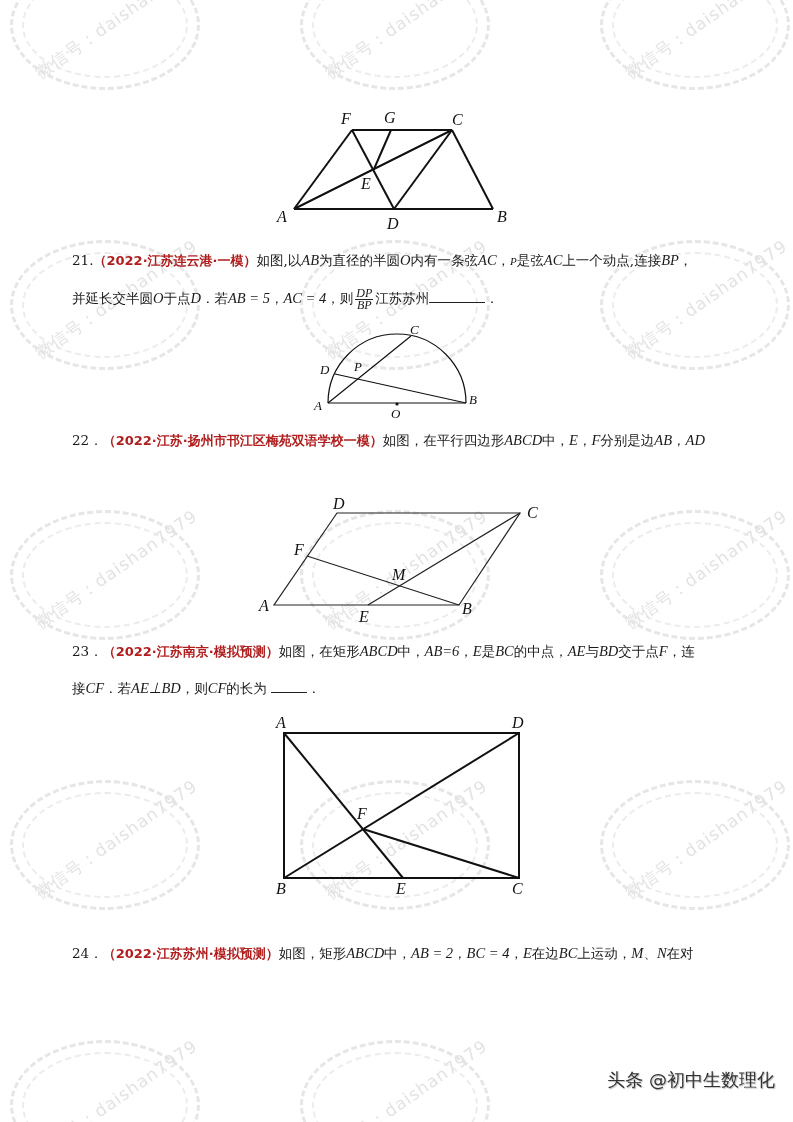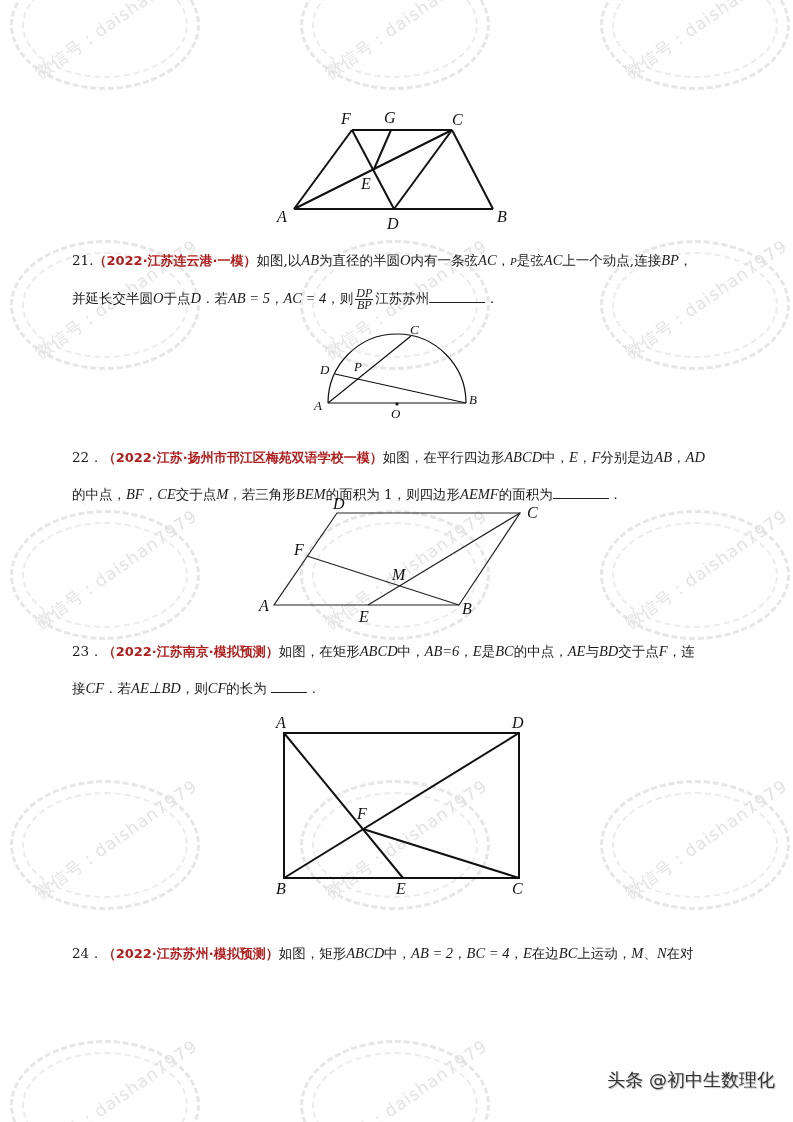--- a/index.html
+++ b/index.html
@@ -145,26 +145,23 @@
     </g>
     <circle cx="397" cy="404" r="1.6" fill="#111"></circle>
     <text x="314" y="410" font-size="13">A</text>
     <text x="469" y="404" font-size="13">B</text>
     <text x="410" y="334" font-size="13">C</text>
     <text x="320" y="374" font-size="13">D</text>
     <text x="354" y="371" font-size="13">P</text>
     <text x="391" y="418" font-size="13">O</text>
   </svg>
 
-  <div class="question" style="top:439px;">
+  <div class="question" style="top:422px;">
     <div>
       <span class="q-num">22．</span><span class="q-src">（2022·江苏·扬州市邗江区梅苑双语学校一模）</span><span>如图，在平行四边形</span><span class="it">ABCD</span><span>中，</span><span class="it">E</span><span>，</span><span class="it">F</span><span>分别是边</span><span class="it">AB</span><span>，</span><span class="it">AD</span>
-    </div>
-    <div>
-      <span>的中点，</span><span class="it">BF</span><span>，</span><span class="it">CE</span><span>交于点</span><span class="it">M</span><span>，若三角形</span><span class="it">BEM</span><span>的面积为 1，则四边形</span><span class="it">AEMF</span><span>的面积为</span><span class="blank" style="width:56px"></span><span>．</span>
     </div>
   </div>
 
   <svg class="figure" style="left:0;top:0;" width="793" height="630">
     <g stroke="#222" stroke-width="1.2" fill="none">
       <polygon points="274,605 459,605 520,513 337,513"></polygon>
       <line x1="307" y1="556" x2="459" y2="605"></line>
       <line x1="368" y1="605" x2="520" y2="513"></line>
     </g>
     <text x="259" y="611" font-size="16">A</text>

